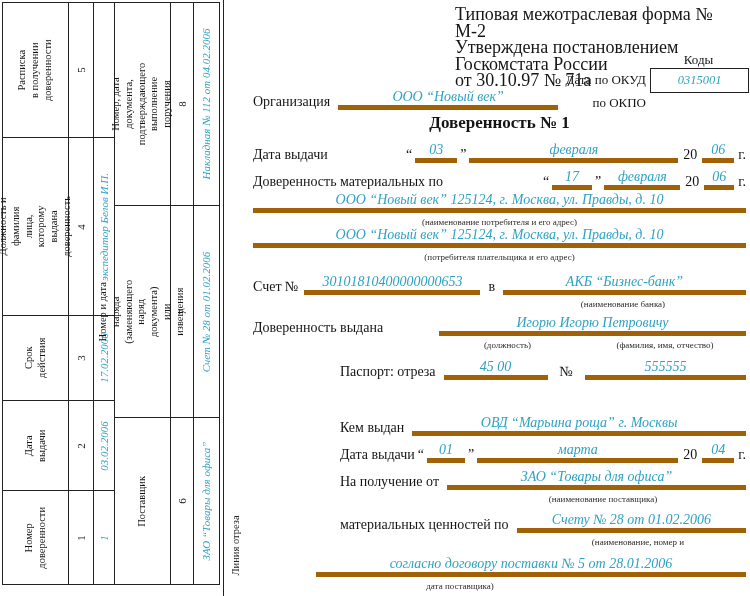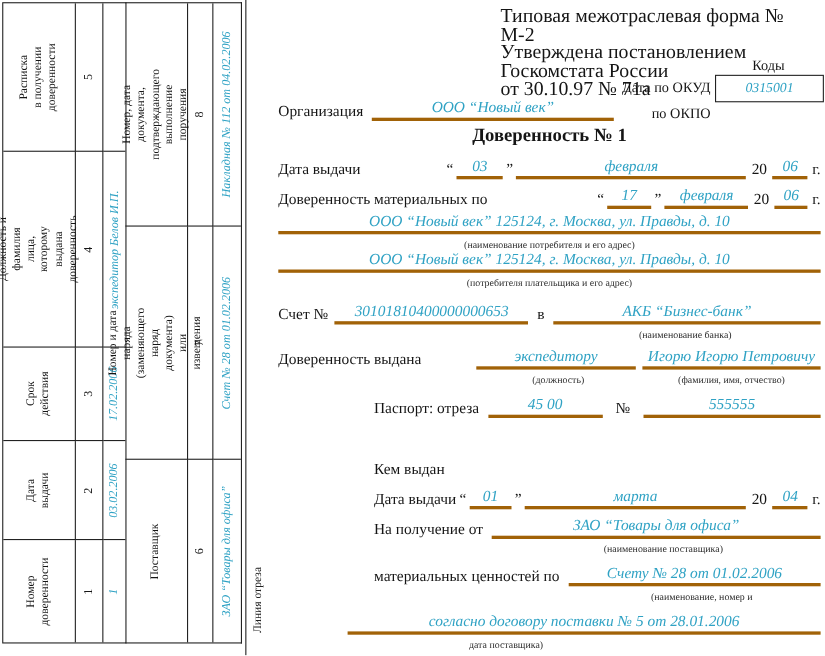--- a/index.html
+++ b/index.html
@@ -30,21 +30,21 @@
   .cutlabel span { transform:rotate(-90deg); white-space:nowrap; font-size:10.5px; color:#222; }
   
   .hdr { position:absolute; left:455px; top:6px; width:292px; font-size:18px; line-height:16.5px; }
   .kody-label { position:absolute; left:650px; top:52px; width:97px; text-align:center; font-size:13px; }
   .codes-box { position:absolute; left:650px; top:68px; width:97px; border:1px solid #222; }
   .codes-cell { height:23px; display:flex; align-items:center; justify-content:center;
                 font-size:12.5px; font-style:italic; color:#2fa2c4; }
   .codes-cell + .codes-cell { border-top:1px solid #222; }
   .code-lab { position:absolute; width:126px; left:520px; text-align:right; font-size:13px; }
   .row { position:absolute; display:flex; align-items:flex-end; height:18px; font-size:14px; line-height:16px; }
-  .u { border-bottom:3px solid #a16207; text-align:center; color:#2fa2c4; font-style:italic;
+  .u { border-bottom:5px solid #a16207; text-align:center; color:#2fa2c4; font-style:italic;
        padding:0 2px; overflow:visible; white-space:nowrap; }
   .grow { flex:1; }
   .sp { flex:0 0 auto; }
   .q { padding:0 3px; }
   .c20 { padding:0 5px; }
   .gsuf { padding-left:4px; }
   .title { position:absolute; left:253px; top:113px; width:493px; text-align:center;
            font-size:17px; font-weight:bold; }
   .cap { position:absolute; font-size:9px; color:#2b2b2b; text-align:center; line-height:11px; }
 </style>
@@ -209,36 +209,36 @@
   <div class="row" style="left:253px; top:277px; width:493px">
     <span class="sp" style="padding-right:6px">Счет №</span>
     <span class="u" style="width:172px">30101810400000000653</span>
     <span class="sp" style="padding:0 8px">в</span>
     <span class="u grow">АКБ “Бизнес-банк”</span>
   </div>
   <div class="cap" style="left:500px; top:299px; width:246px">(наименование банка)</div>
 
   <div class="row" style="left:253px; top:318px; width:493px">
     <span class="sp" style="width:180px">Доверенность выдана</span>
-    <span class="u" style="width:141px">экспедитору</span>
     <span class="sp" style="width:6px"></span>
     <span class="u grow">Игорю Игорю Петровичу</span>
   </div>
   <div class="cap" style="left:435px; top:340px; width:145px">(должность)</div>
   <div class="cap" style="left:584px; top:340px; width:162px">(фамилия, имя, отчество)</div>
 
   <div class="row" style="left:340px; top:362px; width:406px">
     <span class="sp" style="padding-right:8px">Паспорт: отреза</span>
     <span class="u" style="width:100px">45 00</span>
     <span class="sp" style="padding:0 12px">№</span>
     <span class="u grow">555555</span>
   </div>
 
   <div class="row" style="left:340px; top:418px; width:406px">
     <span class="sp" style="padding-right:8px">Кем выдан</span>
+    <span class="u grow">ОВД “Марьина роща” г. Москвы</span>
   </div>
 
   <div class="row" style="left:340px; top:445px; width:406px">
     <span class="sp">Дата выдачи</span>
     <span class="q">“</span>
     <span class="u" style="width:34px">01</span>
     <span class="q">”</span>
     <span class="u grow">марта</span>
     <span class="c20">20</span>
     <span class="u" style="width:28px">04</span>

